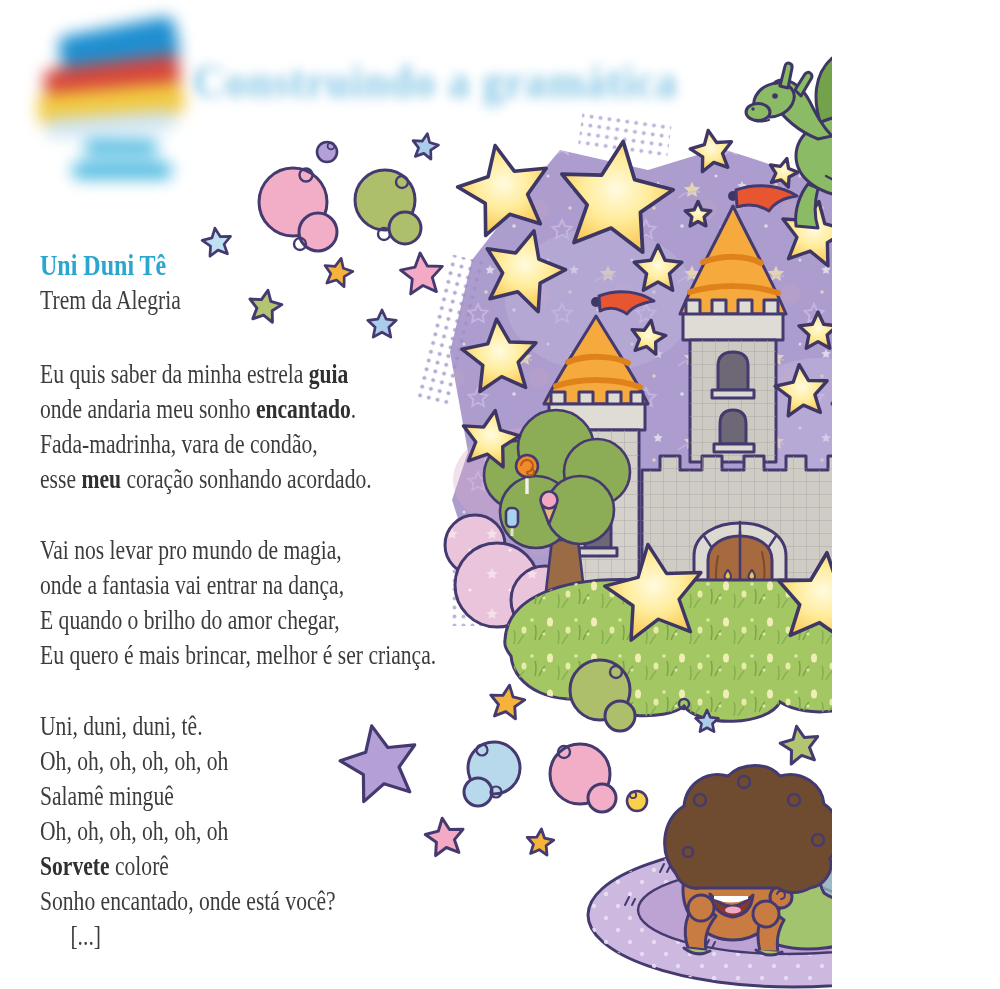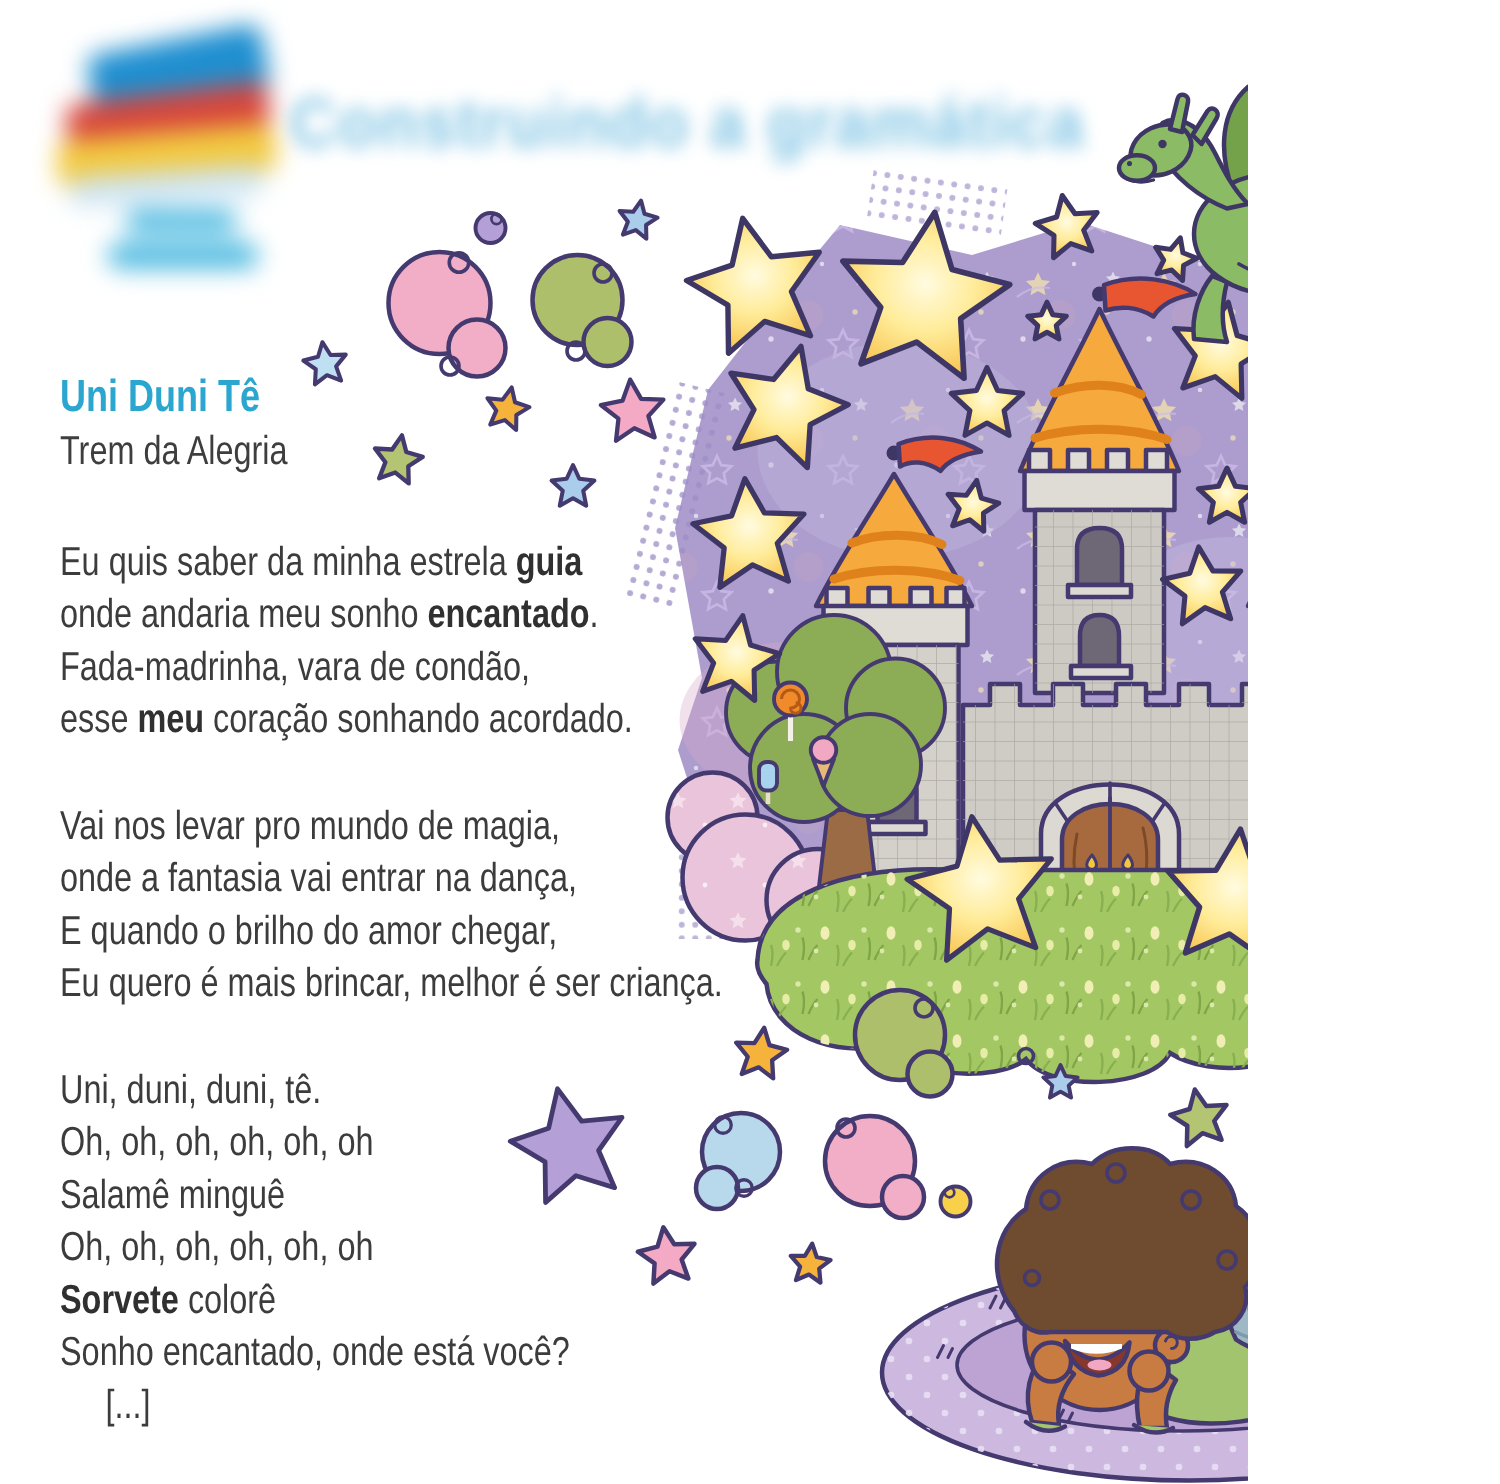--- a/index.html
+++ b/index.html
@@ -1,17 +1,17 @@
 <!DOCTYPE html>
 <html><head>
 <meta charset="utf-8">
 <style>
   html,body{margin:0;padding:0;background:#fff;}
   .page{position:relative;width:832px;height:989px;background:#ffffff;overflow:hidden;
-        font-family:Liberation Sans, sans-serif;}
+        font-family:Liberation Serif, serif;}
   .art{position:absolute;left:0;top:0;z-index:1;}
   
   .logo-blur{position:absolute;left:22px;top:12px;width:180px;height:190px;filter:blur(8px);z-index:2;}
   .logo-blur .bk{position:absolute;border-radius:9px;}
   .bk1{left:38px;top:14px;width:118px;height:44px;background:#1f8fd0;transform:rotate(-11deg);}
   .bk2{left:22px;top:50px;width:136px;height:32px;background:#d7453c;transform:rotate(-7deg);}
   .bk3{left:16px;top:76px;width:146px;height:32px;background:#f2c93f;transform:rotate(-5deg);}
   .bk4{left:24px;top:102px;width:130px;height:20px;background:#cfe5f2;transform:rotate(-4deg);}
   .wm1{position:absolute;left:62px;top:128px;width:74px;height:15px;background:#49b8e0;border-radius:7px;}
   .wm2{position:absolute;left:50px;top:150px;width:100px;height:17px;background:#49b8e0;border-radius:8px;}

